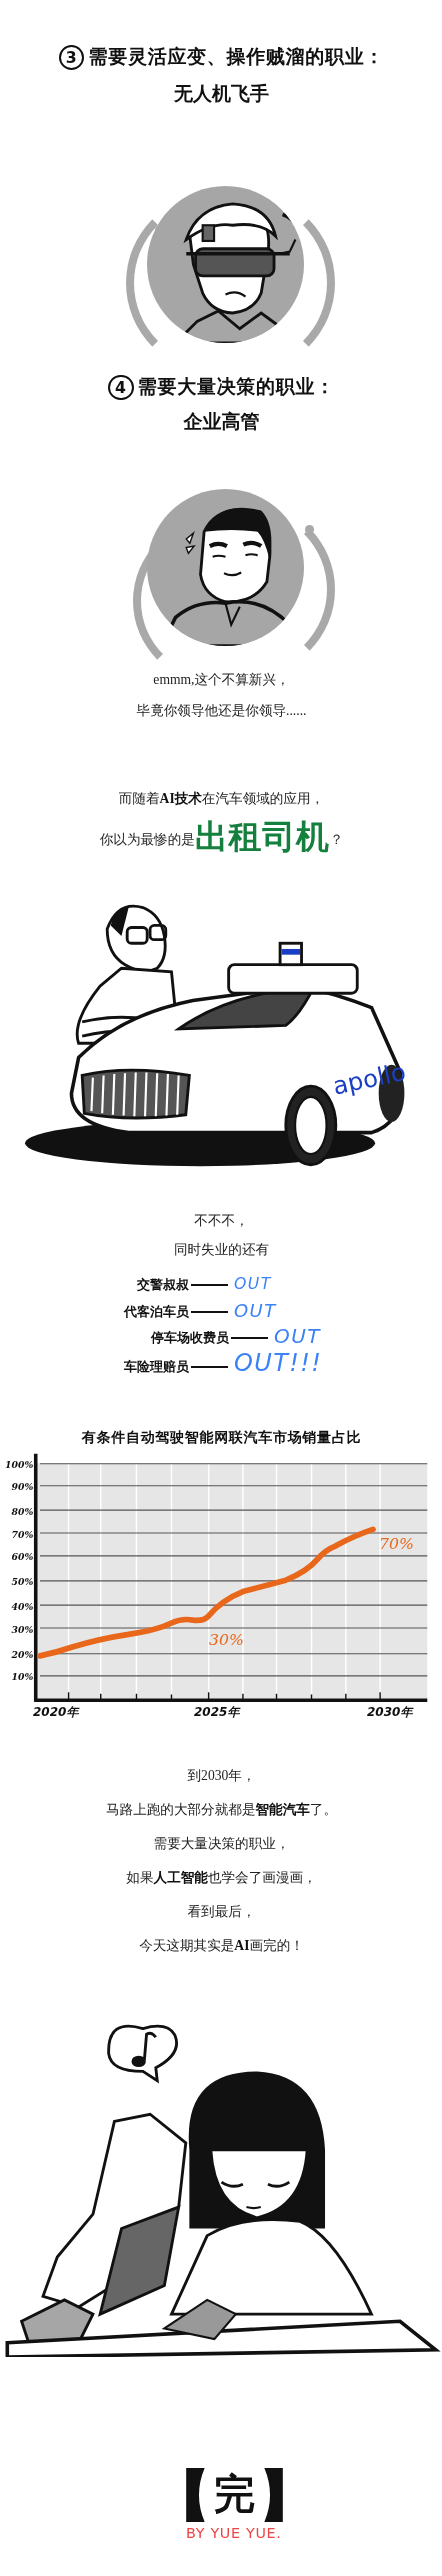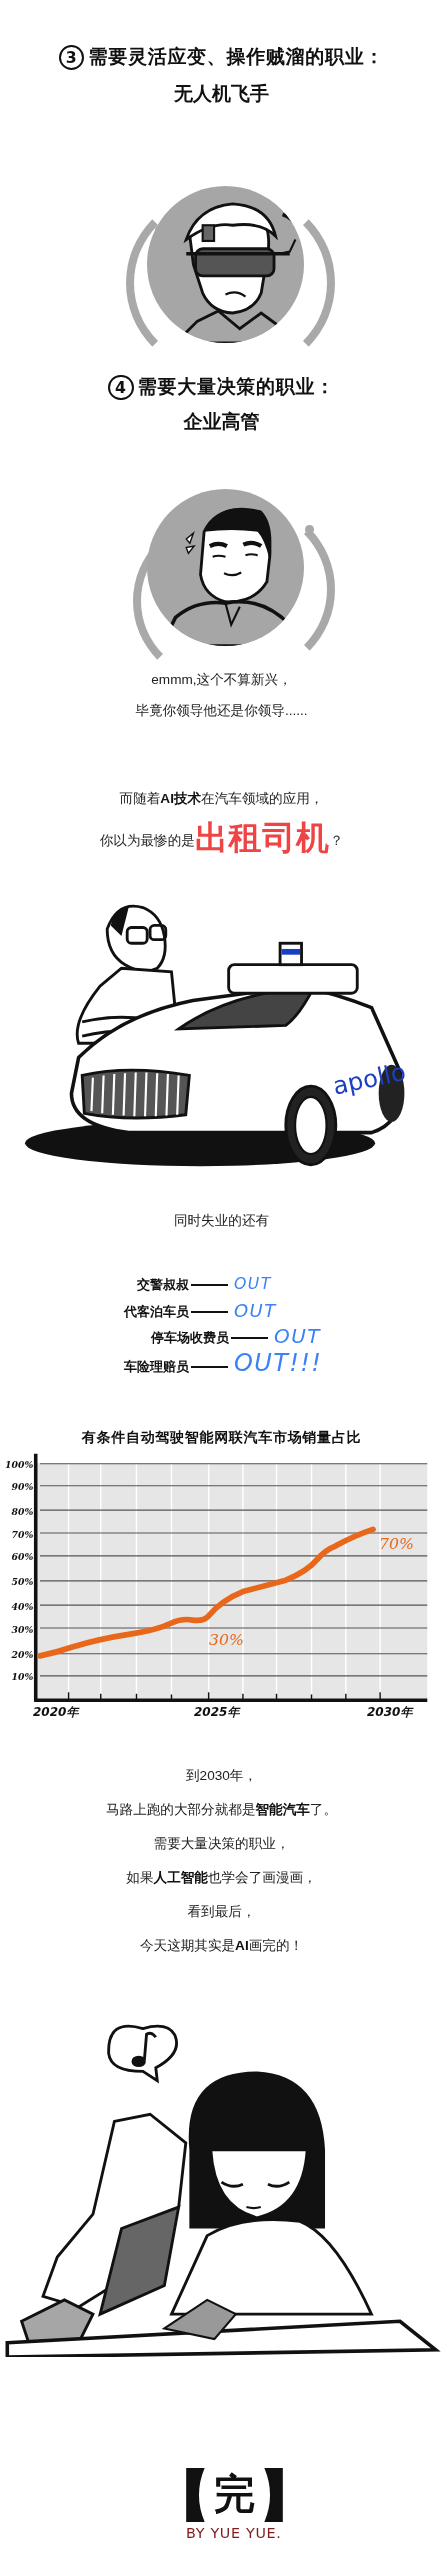--- a/index.html
+++ b/index.html
@@ -4,23 +4,23 @@
 <style>
   html, body { margin:0; padding:0; background:#ffffff; }
   body { width:443px; height:2576px; position:relative; overflow:hidden;
          font-family:"DejaVu Sans","Liberation Sans",sans-serif; color:#111; }
   .abs { position:absolute; }
   .center { left:0; width:443px; text-align:center; }
   .heading { font-family:"DejaVu Sans",sans-serif; font-weight:bold; font-size:19px; letter-spacing:0.7px; color:#111; }
   .heading .num { display:inline-block; width:21.4px; height:21.4px; border:2.9px solid #111; border-radius:50%;
                   line-height:21.4px; text-align:center; font-size:15.7px; margin-right:4.3px; vertical-align:middle; box-sizing:content-box; }
   .sub { font-weight:bold; font-size:19px; }
-  .body-txt { font-family:Liberation Sans, sans-serif; font-size:13.6px; color:#222; line-height:31px; }
+  .body-txt { font-family:Liberation Serif, serif; font-size:13.6px; color:#222; line-height:31px; }
   .body-txt b { color:#111; }
-  .purple { color:#ef4444; font-weight:900; font-size:33px; vertical-align:-4.3px; letter-spacing:0.7px; }
+  .purple { color:#15803d; font-weight:900; font-size:33px; vertical-align:-4.3px; letter-spacing:0.7px; }
   .portrait { border-radius:50%; background:#a6a6a6; overflow:hidden; }
   .swoosh { border:8.6px solid #a9a9a9; border-radius:50%; border-color:transparent #a9a9a9 transparent transparent; }
   .swoosh-l { border:8.6px solid #a9a9a9; border-radius:50%; border-color:transparent transparent transparent #a9a9a9; }
   .dot { width:8.6px; height:8.6px; background:#a9a9a9; border-radius:50%; }
   .out-row { position:absolute; left:0; width:443px; height:29px; }
   .out-row .label { position:absolute; right:254px; font-weight:bold; font-size:13px; color:#111; top:5.7px; white-space:nowrap; }
   .out-row .dash { position:absolute; left:191px; width:37px; height:1.4px; background:#111; top:14.3px; }
   .out-row .out { position:absolute; left:234px; font-family:"DejaVu Sans",sans-serif; font-style:italic; letter-spacing:1.4px; color:#3b82f6; }
   .chart-title { font-weight:bold; font-size:14px; letter-spacing:0.7px; }
   .ytick { position:absolute; left:4.3px; width:29px; font-style:italic; font-weight:bold; font-size:9.3px; text-align:right; color:#111; font-family:"DejaVu Serif",serif; }
@@ -121,20 +121,21 @@
     </g>
 
     <ellipse cx="435" cy="335" rx="35" ry="55" fill="#222" stroke="#111" stroke-width="4"></ellipse>
     <ellipse cx="435" cy="335" rx="22" ry="40" fill="#fff" stroke="#111" stroke-width="3"></ellipse>
     <ellipse cx="548" cy="290" rx="18" ry="40" fill="#222"></ellipse>
     <text x="465" y="285" font-family="DejaVu Sans, sans-serif" font-size="34" fill="#1a3fc4" transform="rotate(-12 500 270)">apollo</text>
   </svg>
 </div>
 
 <div class="abs center body-txt" style="top:1206px;line-height:29px;">
+  <div>不不不，</div>
   <div>同时失业的还有</div>
 </div>
 <div class="out-row" style="top:1270px;">
   <span class="label">交警叔叔</span>
   <span class="dash"></span>
   <span class="out" style="font-size:15.7px;top:4.3px;">OUT</span>
 </div>
 <div class="out-row" style="top:1297px;">
   <span class="label">代客泊车员</span>
   <span class="dash"></span>
@@ -253,14 +254,14 @@
   </svg>
 </div>
 
 <div class="end-box">
   <svg width="97" height="54" viewBox="0 0 136 76" style="position:absolute;left:0;top:0;">
     <path d="M0 0 L26 0 Q10 38 26 76 L0 76 Z" fill="#111"></path>
     <path d="M136 0 L110 0 Q126 38 110 76 L136 76 Z" fill="#111"></path>
   </svg>
   <div style="position:absolute;left:0;top:1.4px;width:97px;text-align:center;font-size:41px;font-weight:bold;line-height:51px;color:#111;">完</div>
 </div>
-<div class="abs" style="left:186px;top:2525px;width:107px;font-family:'DejaVu Sans',sans-serif;font-size:14.3px;letter-spacing:0.7px;color:#7f1d1d;">BY YUE YUE.</div>
+<div class="abs" style="left:186px;top:2525px;width:107px;font-family:'DejaVu Sans',sans-serif;font-size:14.3px;letter-spacing:0.7px;color:#ef4444;">BY YUE YUE.</div>
 
 
 </body></html>

